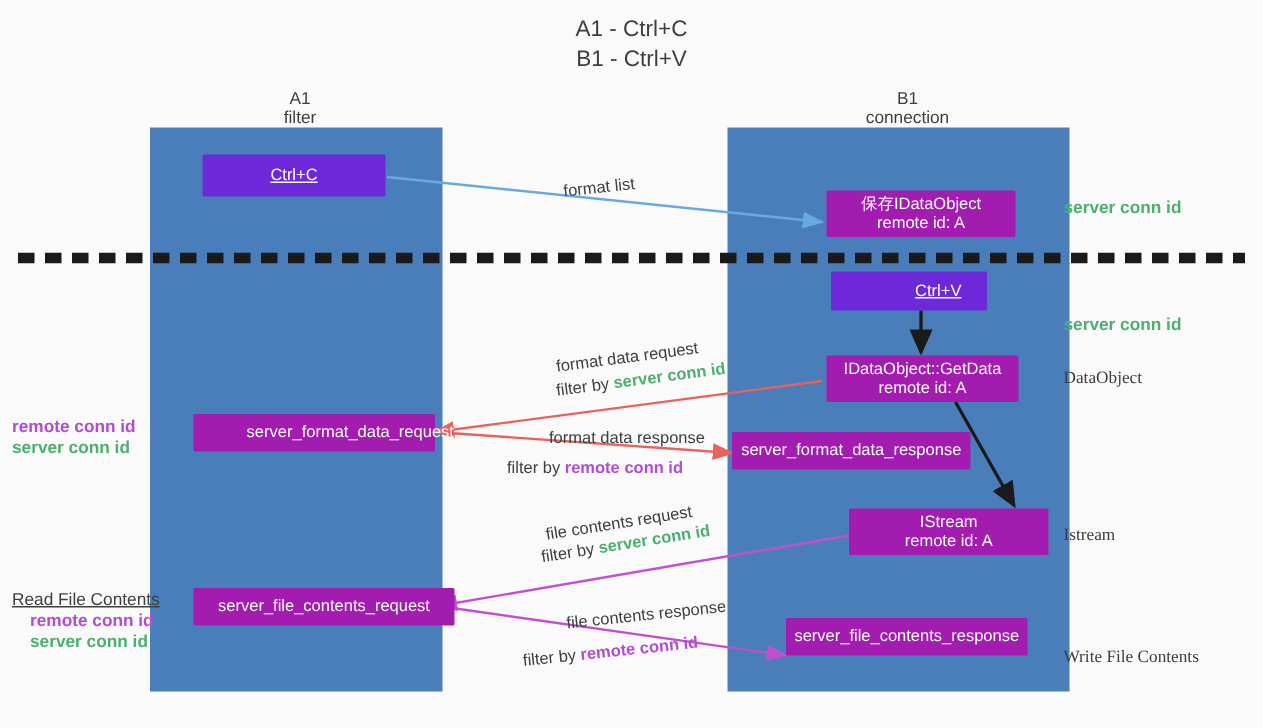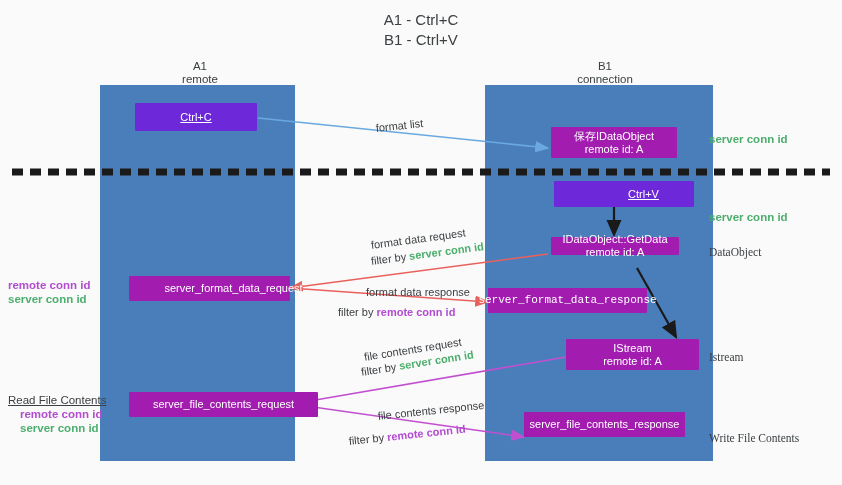--- a/index.html
+++ b/index.html
@@ -129,42 +129,42 @@
 
   <line x1="566" y1="357" x2="292" y2="404" stroke="#c24fd0" stroke-width="1.6" marker-end="url(#ah-purple)"></line>
 
   <line x1="292" y1="404" x2="524" y2="437" stroke="#c24fd0" stroke-width="1.6" marker-end="url(#ah-purple)"></line>
 </svg>
 
 <div class="abs title">A1 - Ctrl+C
 B1 - Ctrl+V</div>
 
 <div class="abs col-head" style="left:140px; top:60px; width:120px;">A1
-remote</div>
+filter</div>
 <div class="abs col-head" style="left:540px; top:60px; width:130px;">B1
 connection</div>
 
 <div class="abs box green" style="left:135px; top:103px; width:122px; height:28px;">Ctrl+C</div>
 
 <div class="abs box orange" style="left:551px; top:127px; width:126px; height:31px;">保存IDataObject
 remote id: A</div>
 
-<div class="abs box green" style="left:554px; top:181px; width:140px; height:26px;padding-left:39px;">Ctrl+V</div>
-
-<div class="abs box orange" style="left:551px; top:237px; width:128px; height:18px;">IDataObject::GetData
+<div class="abs box green" style="left:554px; top:181px; width:104px; height:26px;padding-left:39px;">Ctrl+V</div>
+
+<div class="abs box orange" style="left:551px; top:237px; width:128px; height:31px;">IDataObject::GetData
 remote id: A</div>
 
 <div class="abs box orange" style="left:566px; top:339px; width:133px; height:31px;">IStream
 remote id: A</div>
 
 <div class="abs box orange" style="left:129px; top:276px; width:161px; height:25px;padding-left:48px;">server_format_data_request</div>
 
-<div class="abs box orange" style="left:488px; top:288px; width:159px; height:25px;font-family:Liberation Mono, monospace;">server_format_data_response</div>
-
-<div class="abs box orange" style="left:129px; top:392px; width:189px; height:25px;">server_file_contents_request</div>
+<div class="abs box orange" style="left:488px; top:288px; width:159px; height:25px;">server_format_data_response</div>
+
+<div class="abs box orange" style="left:129px; top:392px; width:174px; height:25px;">server_file_contents_request</div>
 
 <div class="abs box orange" style="left:524px; top:412px; width:161px; height:25px;">server_file_contents_response</div>
 
 <div class="abs cap" style="left:375px; top:121px; transform: rotate(-6deg);">
   <span>format list</span>
 </div>
 
 <div class="abs cap" style="left:370px; top:238px; transform: rotate(-7.5deg);">
   <span>format data request</span>
 </div>

